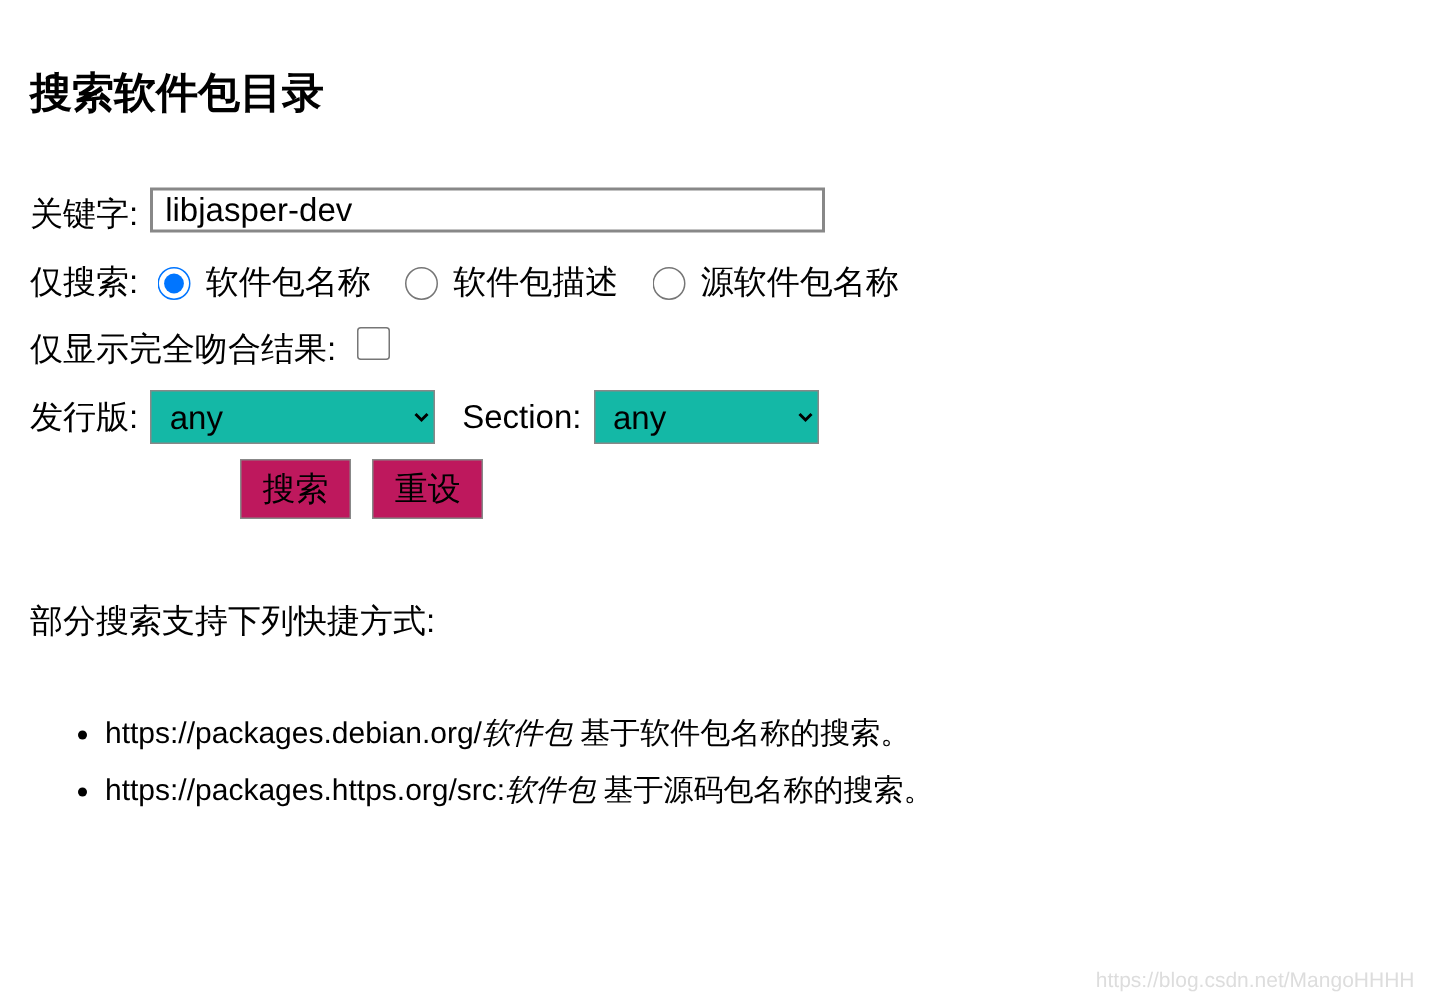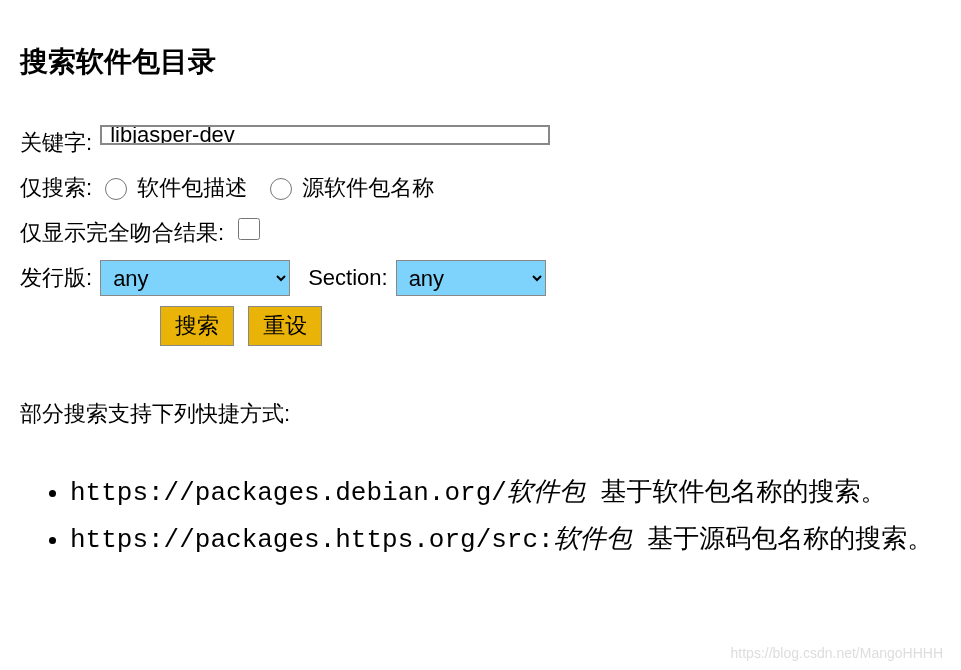--- a/index.html
+++ b/index.html
@@ -26,21 +26,21 @@
       flex-wrap: wrap;
     }
     .form-label {
       margin-right: 8px;
     }
     input[type="text"] {
       font-size: 22px;
       padding: 2px 8px;
       border: 2px solid #888;
       background: #fff;
-      height: 20px;
+      height: 30px;
       width: 450px;
     }
     .radio-group {
       display: inline-flex;
       align-items: center;
       margin-right: 18px;
     }
     input[type="radio"] {
       width: 22px;
       height: 22px;
@@ -48,54 +48,53 @@
     }
     input[type="checkbox"] {
       width: 22px;
       height: 22px;
       margin-left: 6px;
     }
     select {
       font-size: 22px;
       padding: 0 8px;
       border: 1px solid #888;
-      background: #7dd3fc;
+      background: #14b8a6;
       height: 36px;
       margin-right: 18px;
     }
     .select-dist {
       width: 190px;
     }
     .select-section {
       width: 150px;
     }
     .button-row {
       margin-top: 6px;
       margin-left: 140px;
     }
     button {
       font-size: 22px;
       padding: 4px 14px;
-      background: #eab308;
+      background: #be185d;
       border: 1px solid #888;
       margin-right: 8px;
       cursor: pointer;
     }
     .shortcuts-intro {
       margin-top: 50px;
       margin-bottom: 41px;
     }
     ul {
       padding-left: 50px;
       margin: 0;
     }
     li {
       margin-bottom: 6px;
-      font-size: 26px;
-      font-family: Liberation Mono, monospace;
+      font-size: 20px;
     }
     .italic-param {
       font-style: italic;
     }
     .watermark {
       position: fixed;
       bottom: 6px;
       right: 18px;
       font-size: 14px;
       color: #ddd;
@@ -107,20 +106,24 @@
 
 <h1>搜索软件包目录</h1>
 
 <div class="form-row">
   <span class="form-label">关键字:</span>
   <input type="text" value="libjasper-dev" style="">
 </div>
 
 <div class="form-row">
   <span class="form-label">仅搜索:</span>
+  <label class="radio-group">
+    <input type="radio" name="searchon" checked="" style="">
+    <span>软件包名称</span>
+  </label>
   <label class="radio-group">
     <input type="radio" name="searchon" style="">
     <span>软件包描述</span>
   </label>
   <label class="radio-group">
     <input type="radio" name="searchon" style="">
     <span>源软件包名称</span>
   </label>
 </div>
 

